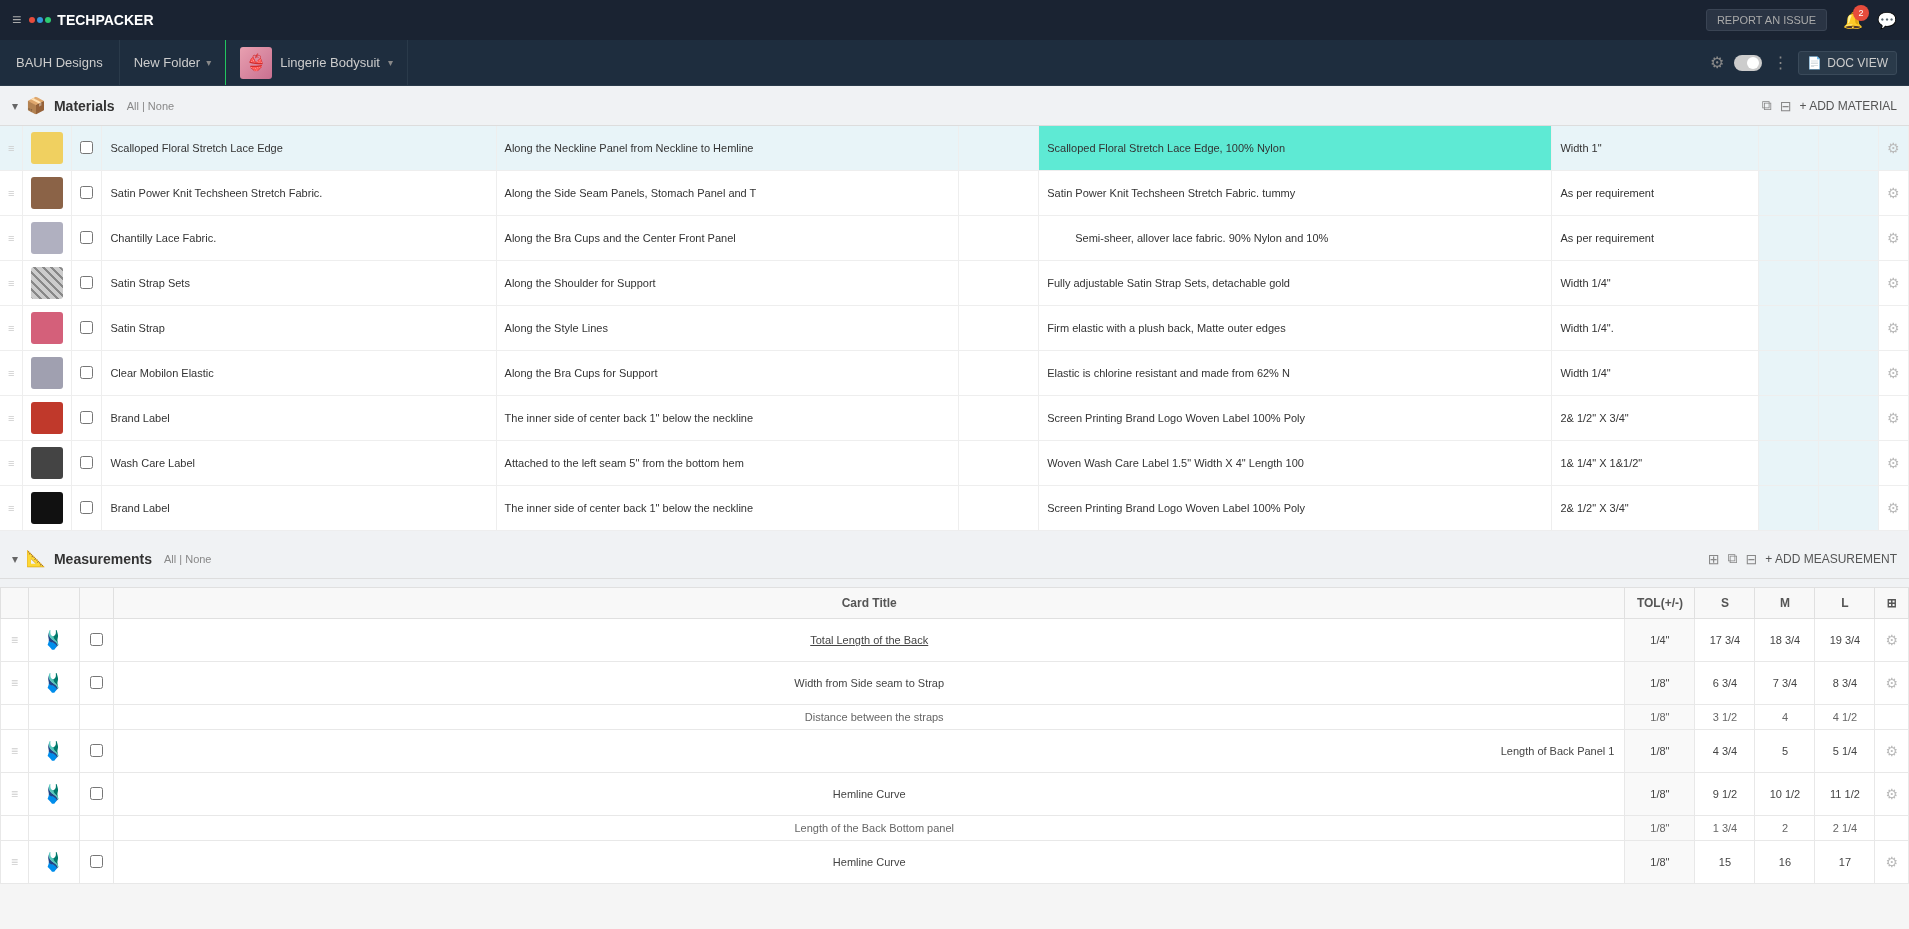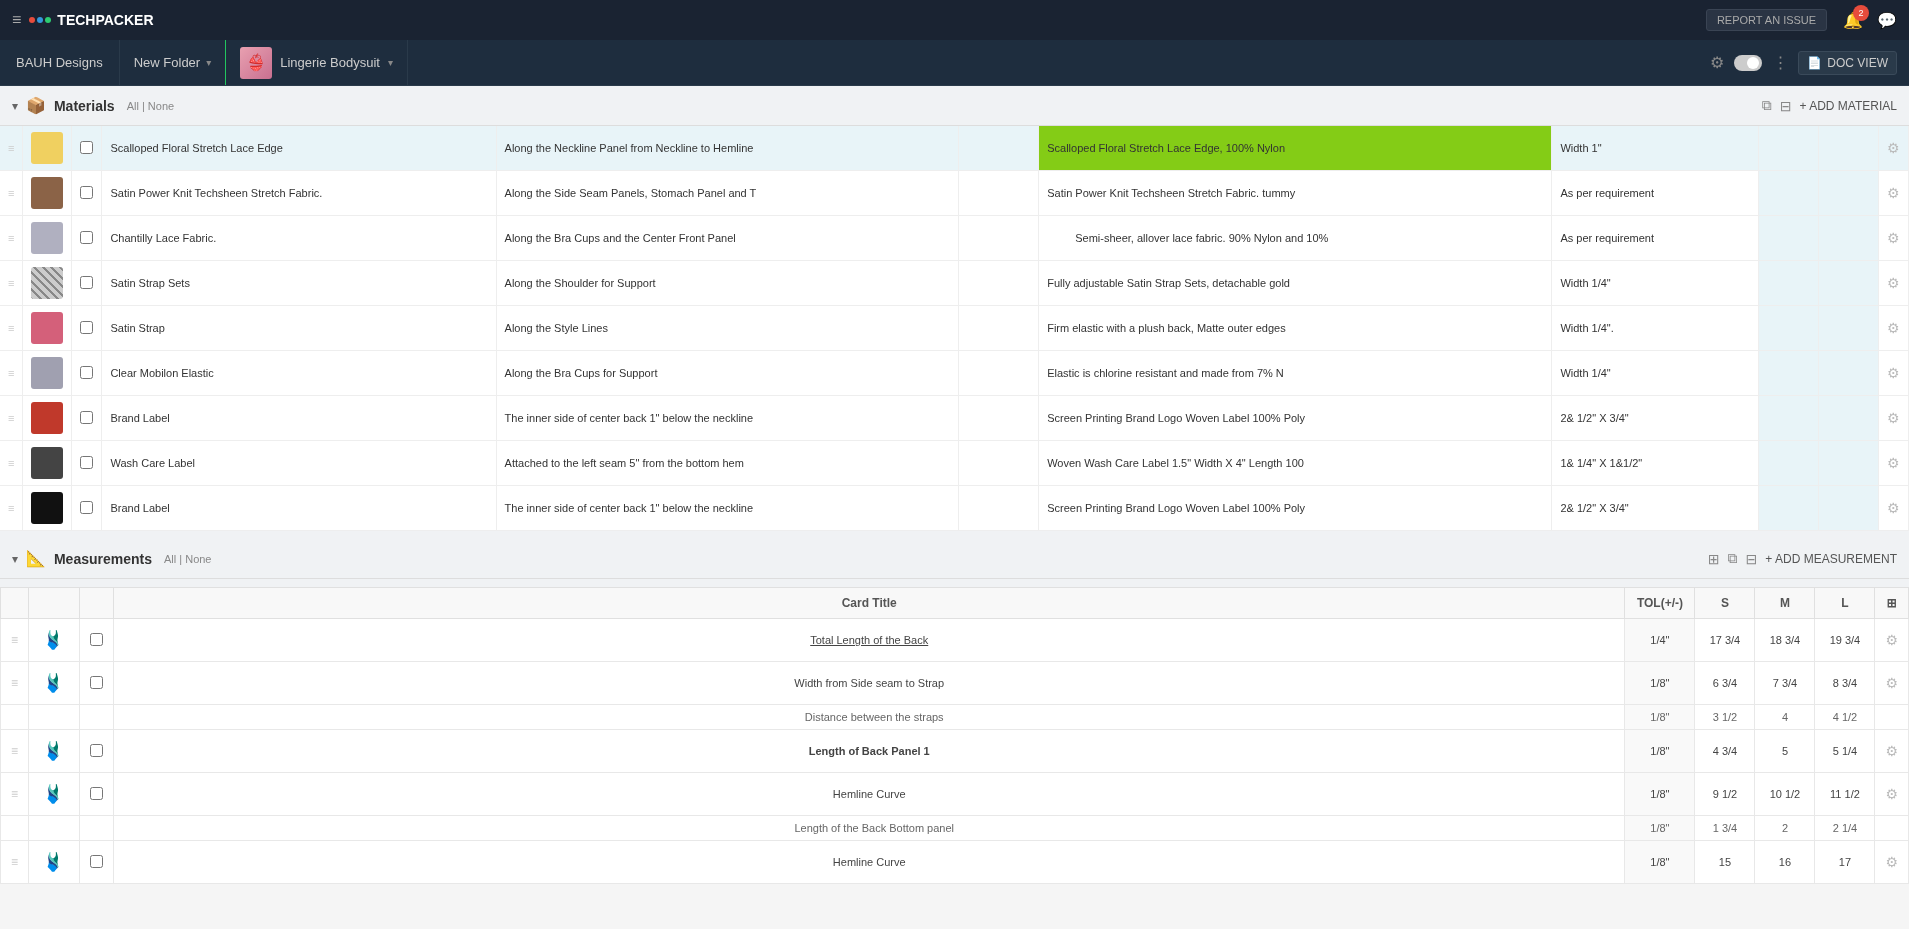--- a/index.html
+++ b/index.html
@@ -276,21 +276,21 @@
     <td style="width:20px;background:#e8f4f8;">
       <input type="checkbox" style="">
     </td>
     <td style="min-width:200px;background:#e8f4f8;">
       <span class="material-name">Scalloped Floral Stretch Lace Edge</span>
     </td>
     <td style="min-width:200px;background:#e8f4f8;">
       <span>Along the Neckline Panel from Neckline to Hemline</span>
     </td>
     <td style="width:80px;background:#e8f4f8;"></td>
-    <td style="min-width:250px;background:#84cc16;">
+    <td style="min-width:250px;background:#5eead4;">
       <span>Scalloped Floral Stretch Lace Edge, 100% Nylon</span>
     </td>
     <td style="min-width:120px;background:#e8f4f8;">
       <span>Width 1"</span>
     </td>
     <td style="width:60px;background:#e8f4f8;"></td>
     <td style="width:60px;background:#e8f4f8;"></td>
     <td style="width:30px;background:#e8f4f8;">
       <span class="gear-icon">⚙</span>
     </td>
@@ -412,21 +412,21 @@
       <input type="checkbox" style="">
     </td>
     <td style="min-width:200px;">
       <span class="material-name">Clear Mobilon Elastic</span>
     </td>
     <td style="min-width:200px;">
       <span>Along the Bra Cups for Support</span>
     </td>
     <td style="width:80px;"></td>
     <td style="min-width:250px;">
-      <span>Elastic is chlorine resistant and made from 7% N</span>
+      <span>Elastic is chlorine resistant and made from 62% N</span>
     </td>
     <td style="min-width:120px;">
       <span>Width 1/4"</span>
     </td>
     <td style="width:60px;background:#e8f4f8;"></td>
     <td style="width:60px;background:#e8f4f8;"></td>
     <td style="width:30px;">
       <span class="gear-icon">⚙</span>
     </td>
   </tr>
@@ -587,21 +587,21 @@
       <td></td>
     </tr>
           <tr class="row-group">
     <td class="drag-cell"><span>≡</span></td>
     <td class="thumb-cell">
       <div class="meas-thumb" style="font-size:18px;">🩱</div>
     </td>
     <td class="checkbox-cell">
       <input type="checkbox" style="">
     </td>
-    <td style="font-weight:700;">Length of Back Panel 1</td>
+    <td style="font-weight:400;text-align:right;">Length of Back Panel 1</td>
     <td class="col-tol">1/8"</td>
     <td>4 3/4</td>
     <td>5</td>
     <td>5 1/4</td>
     <td><span class="gear-icon">⚙</span></td>
   </tr>
           <tr class="row-group">
     <td class="drag-cell"><span>≡</span></td>
     <td class="thumb-cell">
       <div class="meas-thumb" style="font-size:18px;">🩱</div>

